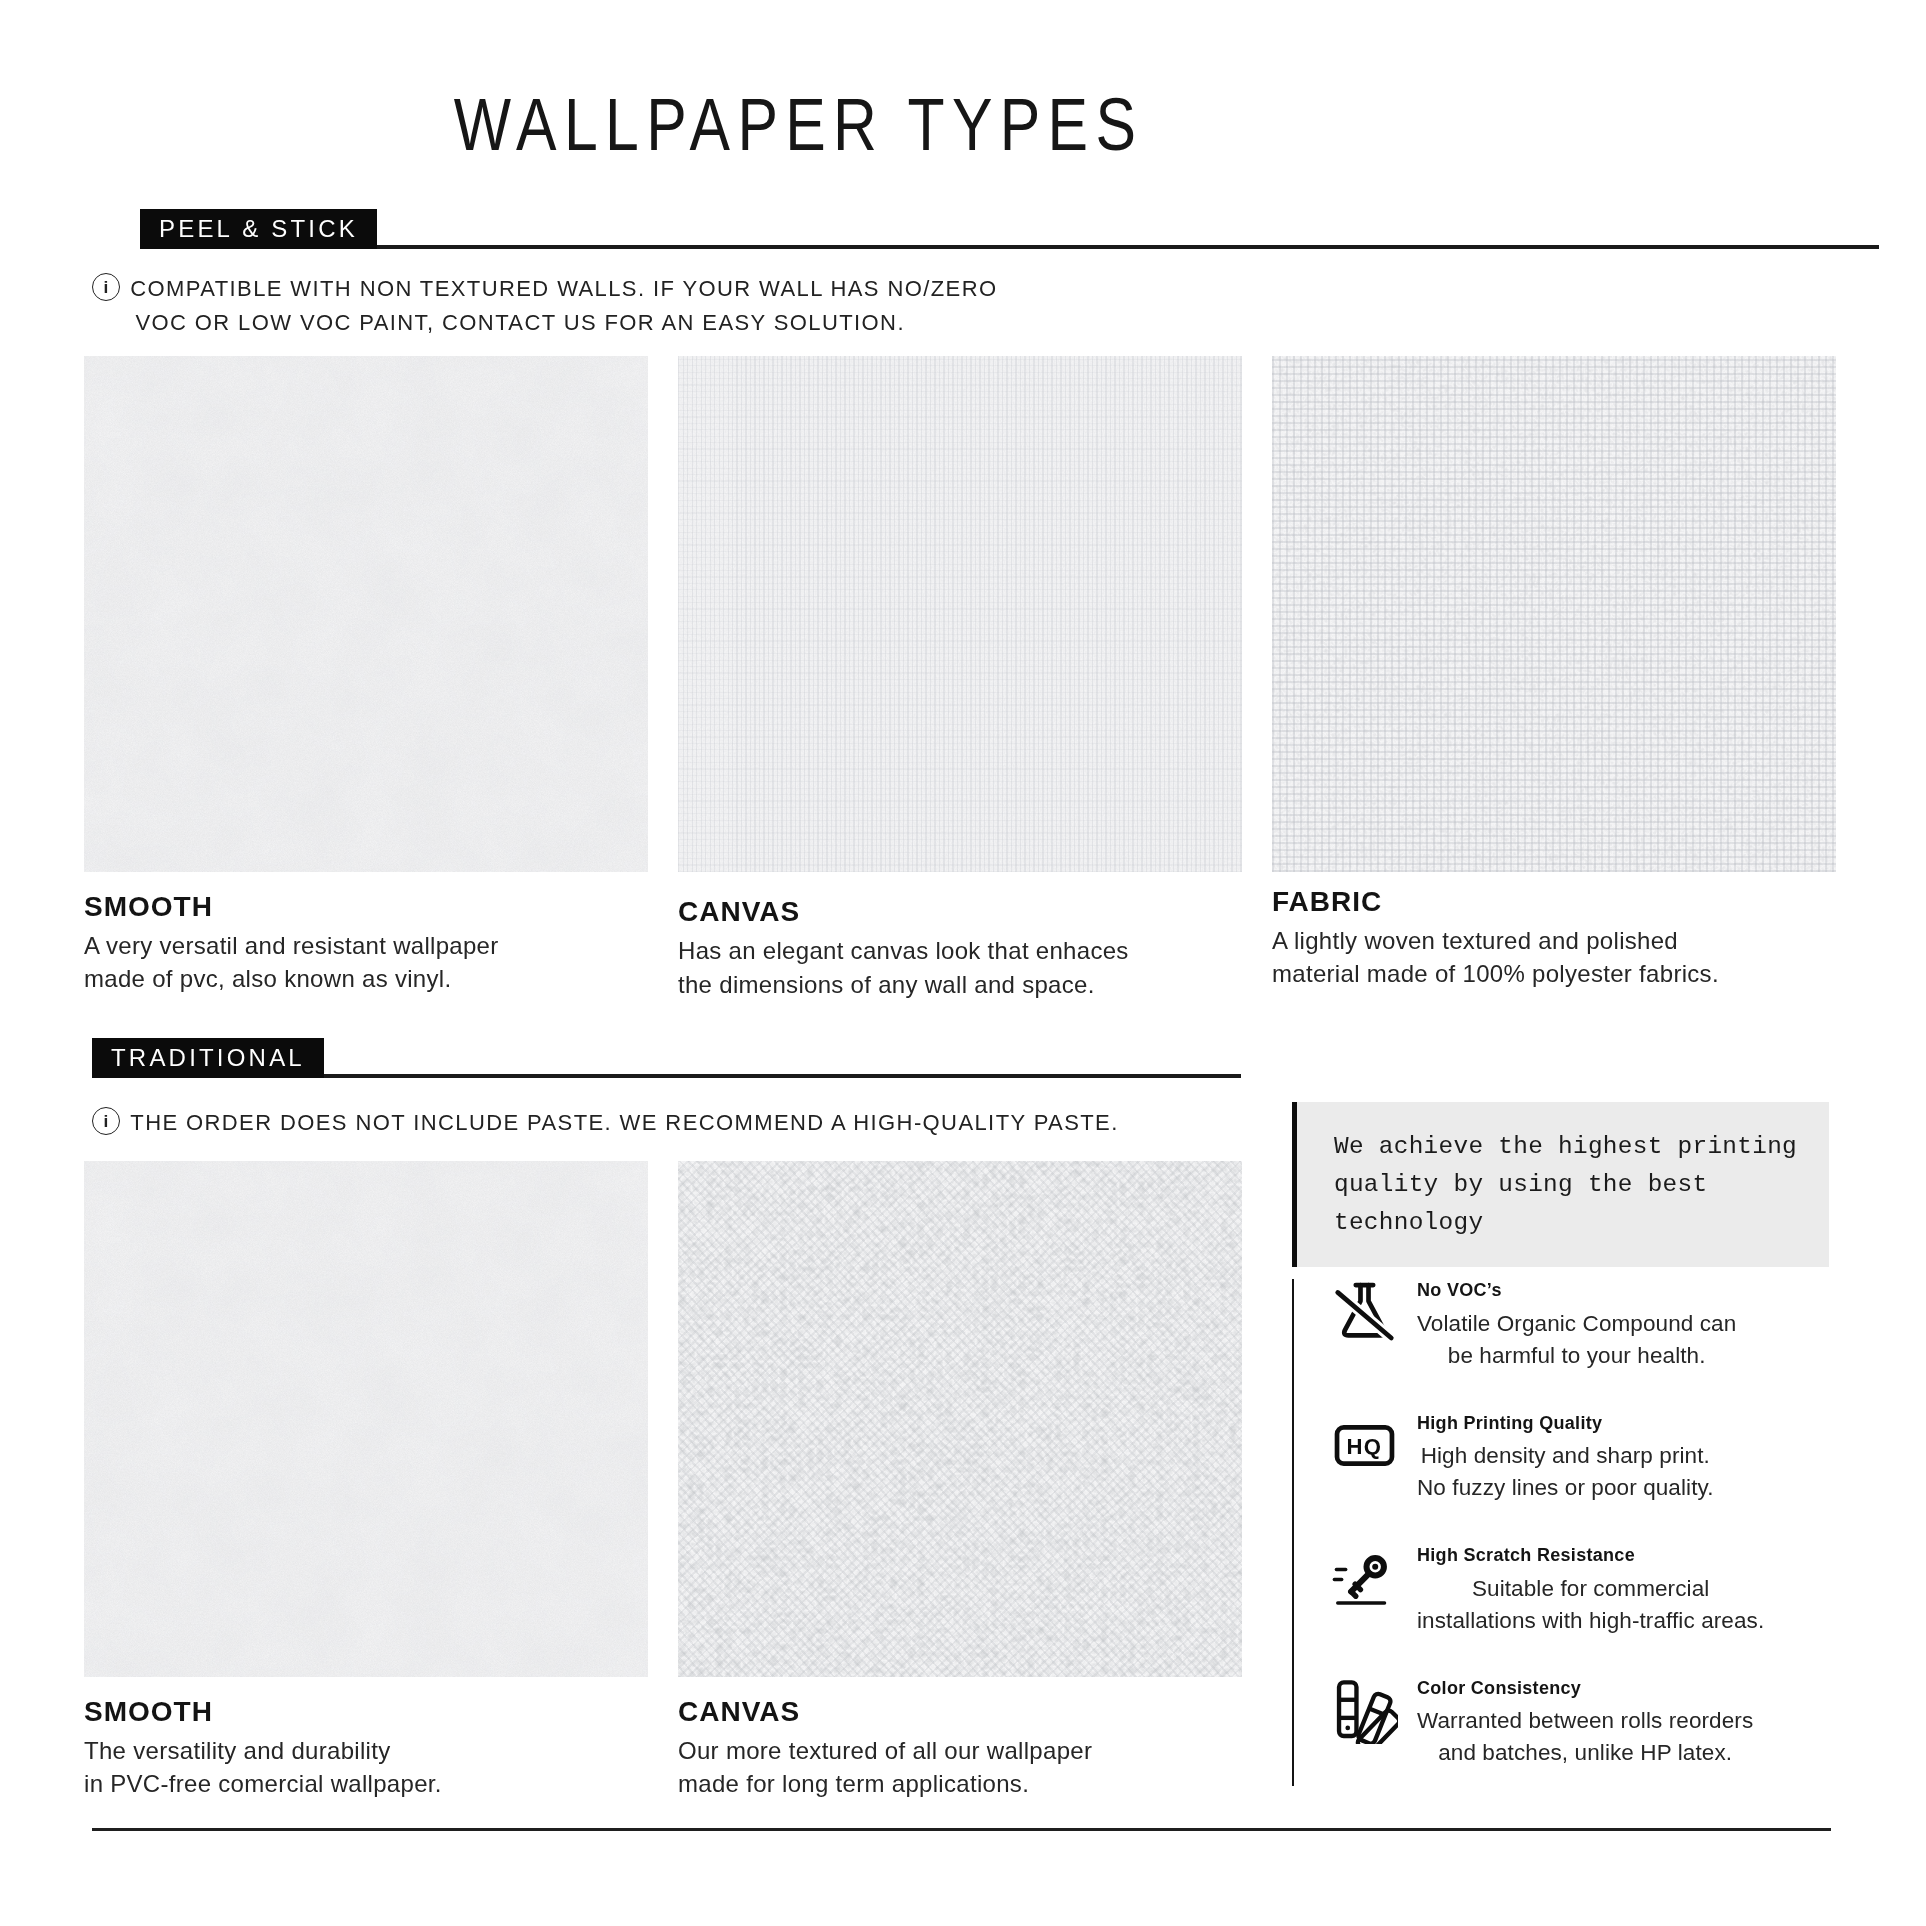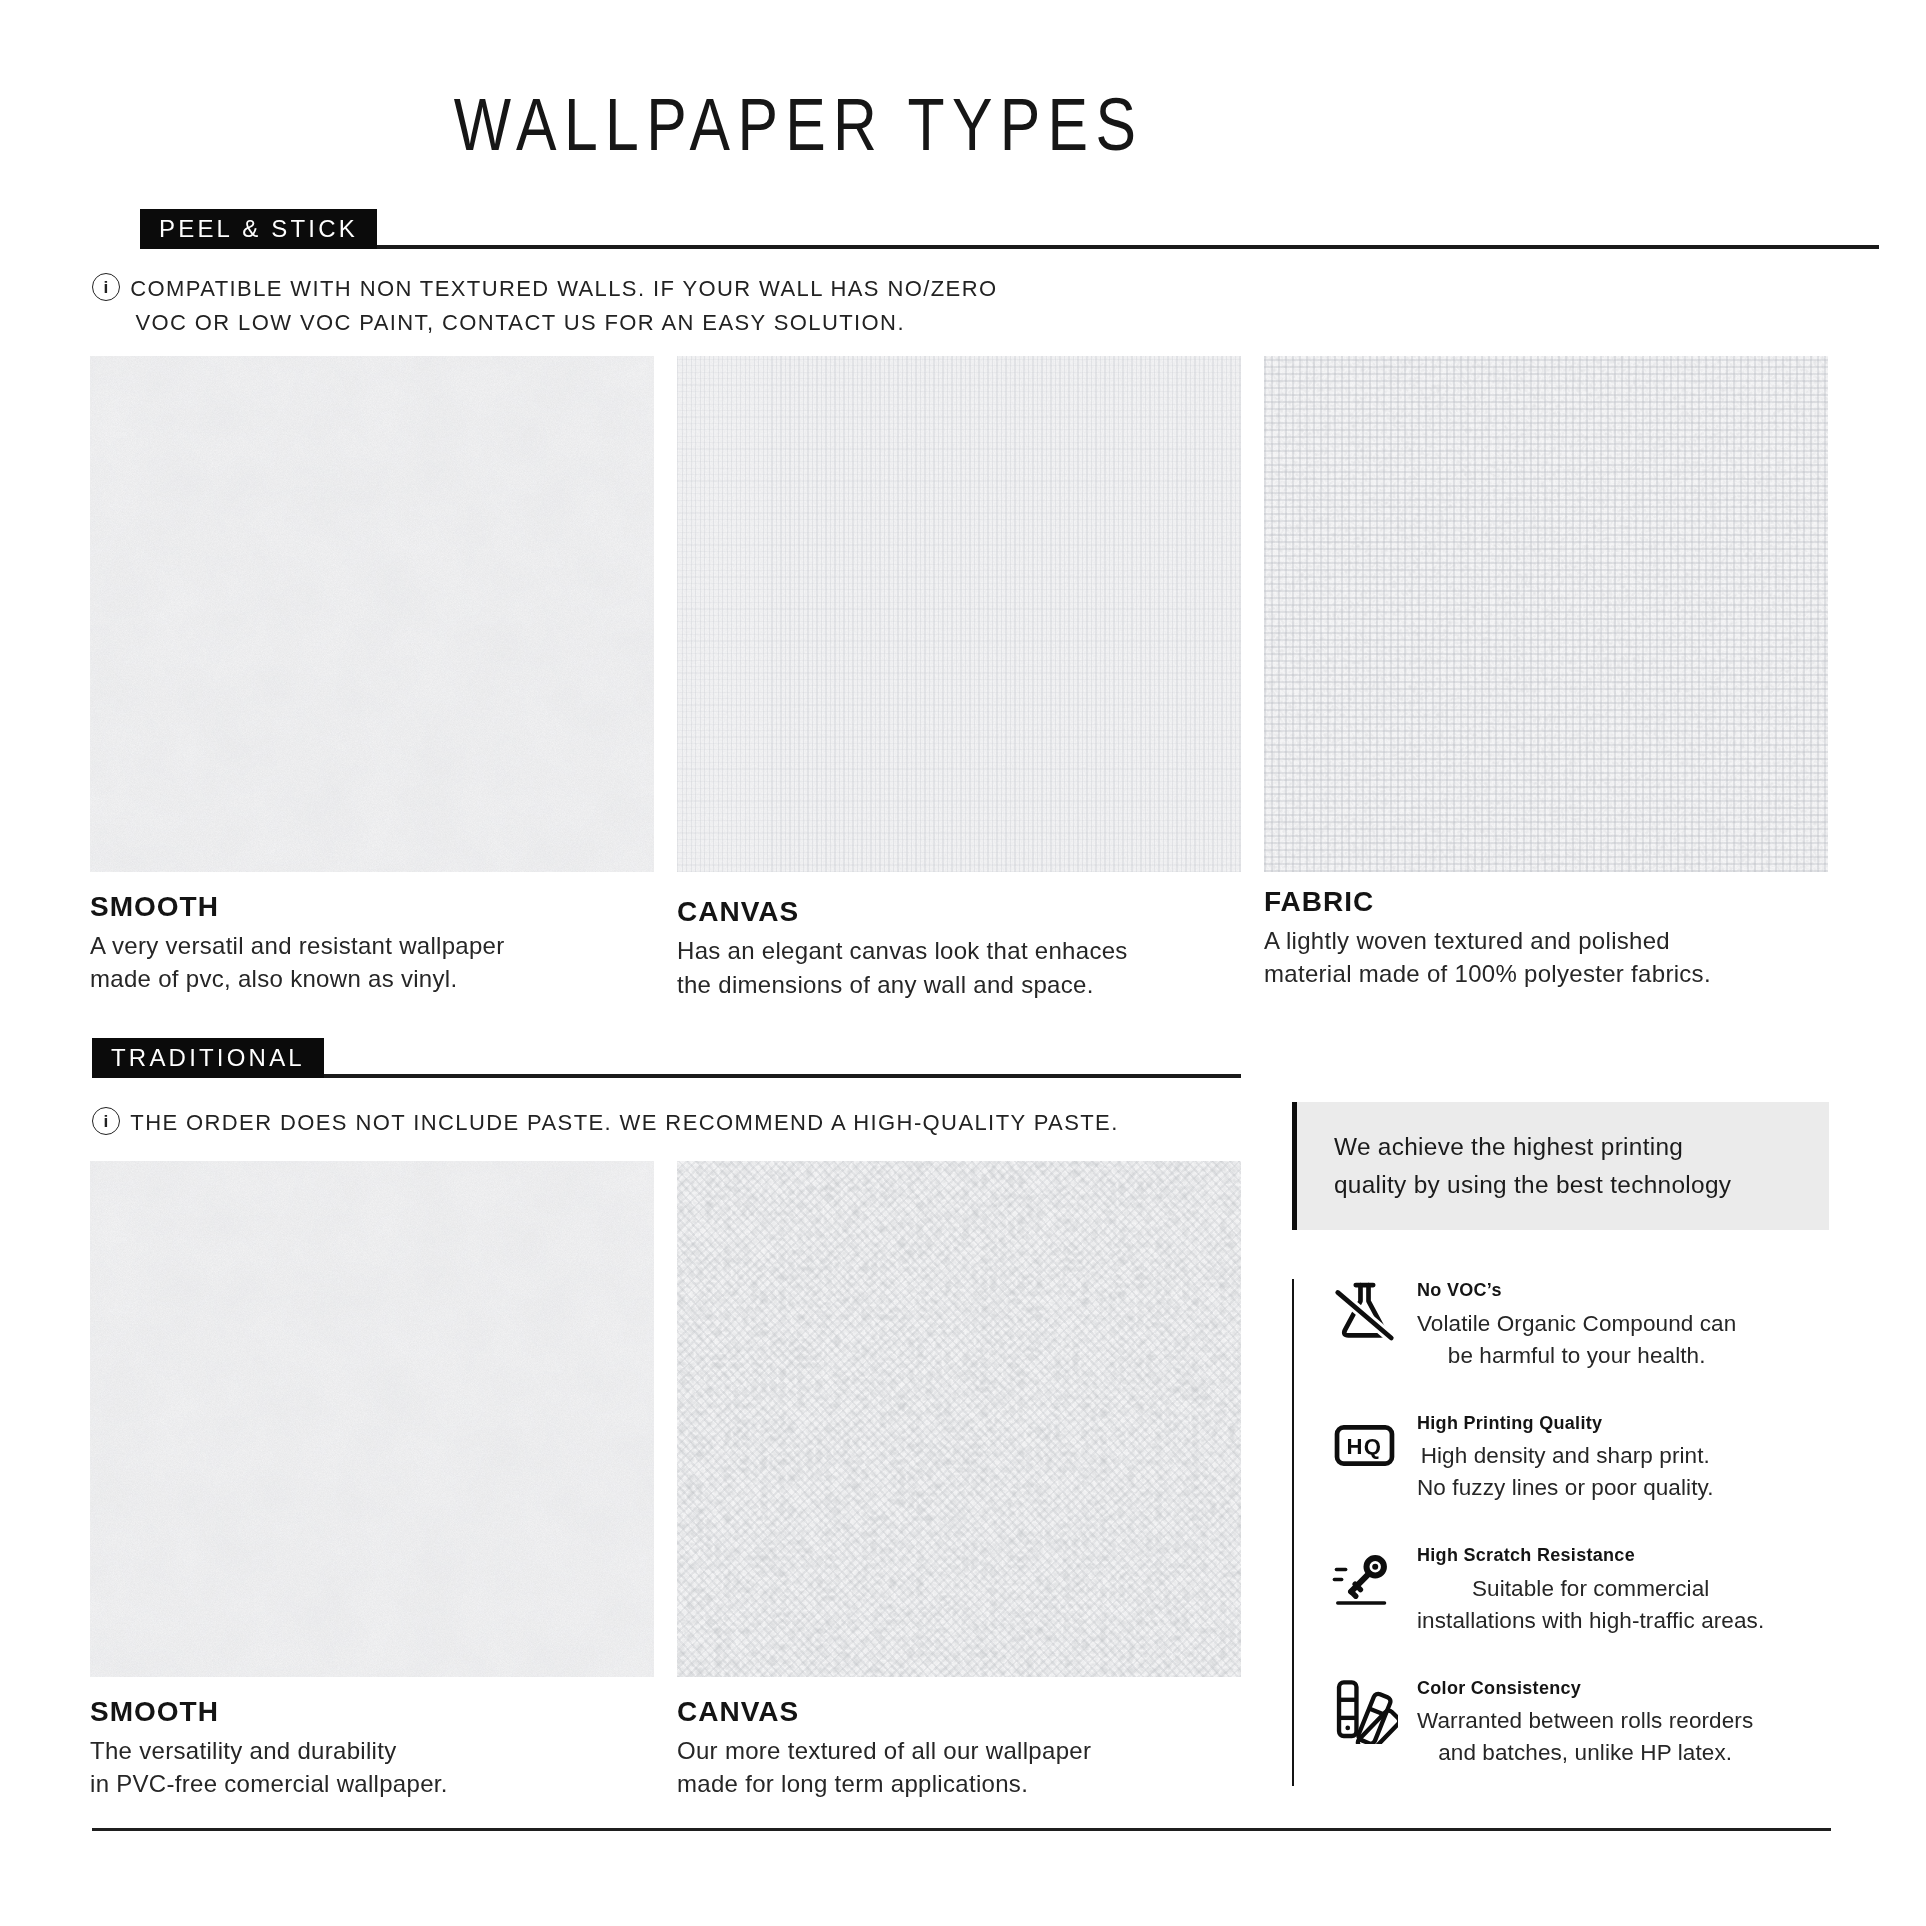--- a/index.html
+++ b/index.html
@@ -29,21 +29,21 @@
   .i-icon{
     width:26px;height:26px;border:1.9px solid #222;border-radius:50%;flex:0 0 auto;
     display:flex;align-items:center;justify-content:center;
     font-size:17.3px;font-weight:600;color:#222;margin-top:1.3px;
   }
   .note-text{font-size:22px;letter-spacing:1.4px;line-height:1.55;color:#222;}
   .note-text span{display:block;}
   .note-text span:empty{display:none;}
   .note-text .indent{padding-left:5.1px;}
   
-  .grid{position:absolute;left:90px;display:grid;gap:23px;}
+  .grid{position:absolute;left:84px;display:grid;gap:30px;}
   .grid.row1{top:356px;grid-template-columns:564px 564px 564px;}
   .grid.row2{top:1161px;grid-template-columns:564px 564px;}
   .cell{display:flex;flex-direction:column;}
   .swatch{position:relative;height:516px;background:#f6f6f7;overflow:hidden;}
   .swatch svg.tex{position:absolute;left:0;top:0;width:100%;height:100%;display:block;}
   .tex-canvas{background-image:
     repeating-linear-gradient(90deg, rgba(187,191,199,.28) 0 1.3px, rgba(255,255,255,0) 1.3px 4.5px),
     repeating-linear-gradient(0deg, rgba(198,201,208,.18) 0 1.3px, rgba(255,255,255,0) 1.3px 6.4px);}
   .tex-fabric{background-image:
     repeating-linear-gradient(90deg, rgba(176,180,188,.30) 0 1.9px, rgba(255,255,255,0) 1.9px 7px),
@@ -53,21 +53,21 @@
     repeating-linear-gradient(-44deg, rgba(186,189,195,.22) 0 1.9px, rgba(255,255,255,0) 1.9px 6.4px);}
   .swatch-title{margin-top:19px;font-size:28px;font-weight:700;letter-spacing:1px;color:#141414;}
   .swatch-desc{margin-top:6px;font-size:24px;line-height:1.38;letter-spacing:0.3px;color:#262626;}
   .swatch-desc span{display:block;}
   
   .quality-box{
     position:absolute;left:1292px;top:1102px;width:537px;box-sizing:border-box;
     background:#ebebeb;border-left:5.8px solid #0d0d0d;
     padding:26px 19px 26px 37px;font-size:24.4px;line-height:1.55;color:#1b1b1b;letter-spacing:0.3px;
   }
-  .quality-box span{display:block;}
+  .quality-box span{display:block;font-family:Liberation Mono, monospace;}
   
   .features{
     position:absolute;left:1292px;top:1279px;width:540px;box-sizing:border-box;
     border-left:2.6px solid #141414;padding-left:37px;
     display:flex;flex-direction:column;gap:40px;min-height:507px;
   }
   .feature{display:flex;gap:19px;align-items:flex-start;}
   .f-icon{width:67px;height:67px;flex:0 0 auto;}
   .f-icon svg{width:100%;height:100%;display:block;}
   .f-title{font-size:18px;font-weight:700;letter-spacing:0.3px;color:#141414;margin-top:1.3px;}

